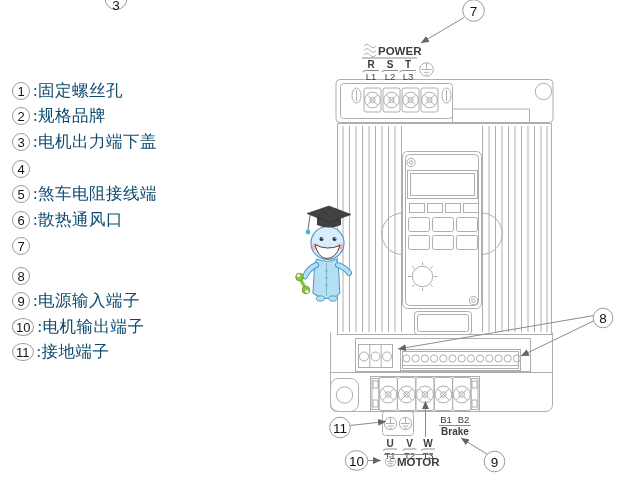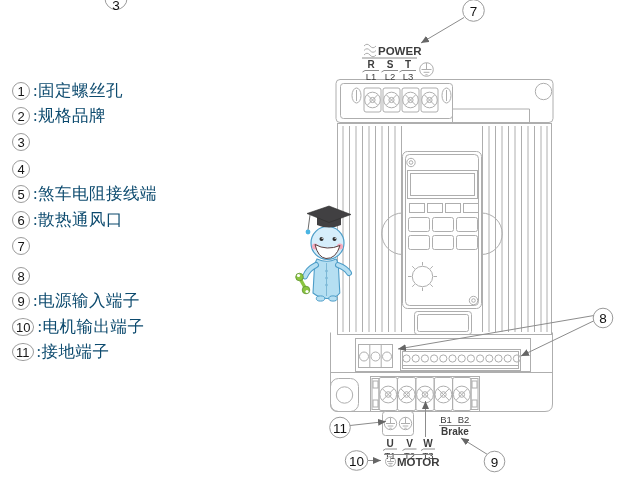--- a/index.html
+++ b/index.html
@@ -361,20 +361,21 @@
     <div class="legend-row" style="top:78px">
         <span class="badge">1</span>
         <span class="lbl">:固定螺丝孔</span>
       </div>
     <div class="legend-row" style="top:103px">
         <span class="badge">2</span>
         <span class="lbl">:规格品牌</span>
       </div>
     <div class="legend-row" style="top:129px">
         <span class="badge">3</span>
+        <span class="lbl">:电机出力端下盖</span>
       </div>
     <div class="legend-row" style="top:156px">
         <span class="badge">4</span>
       </div>
     <div class="legend-row" style="top:181px">
         <span class="badge">5</span>
         <span class="lbl">:煞车电阻接线端</span>
       </div>
     <div class="legend-row" style="top:207px">
         <span class="badge">6</span>

